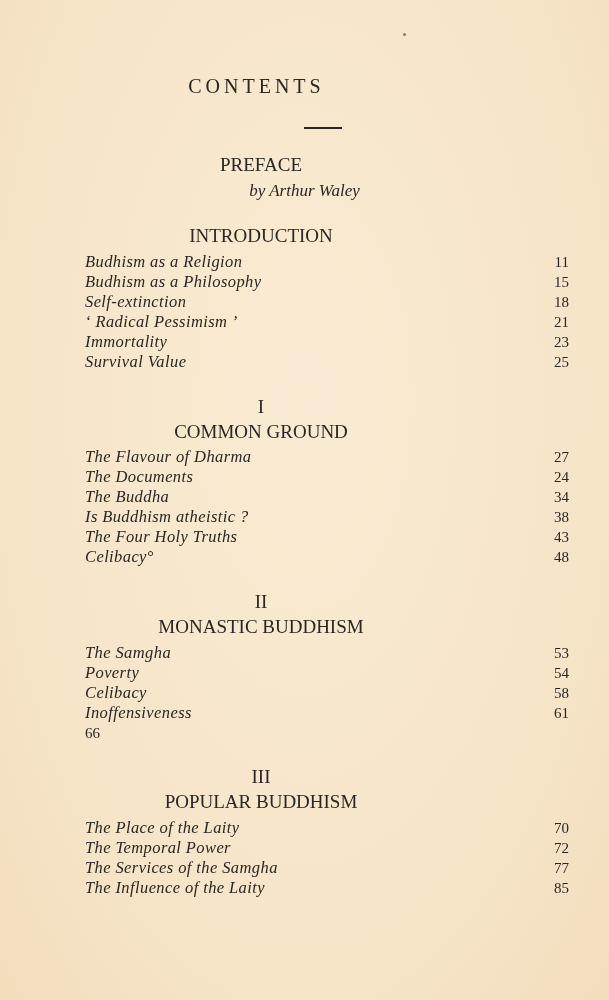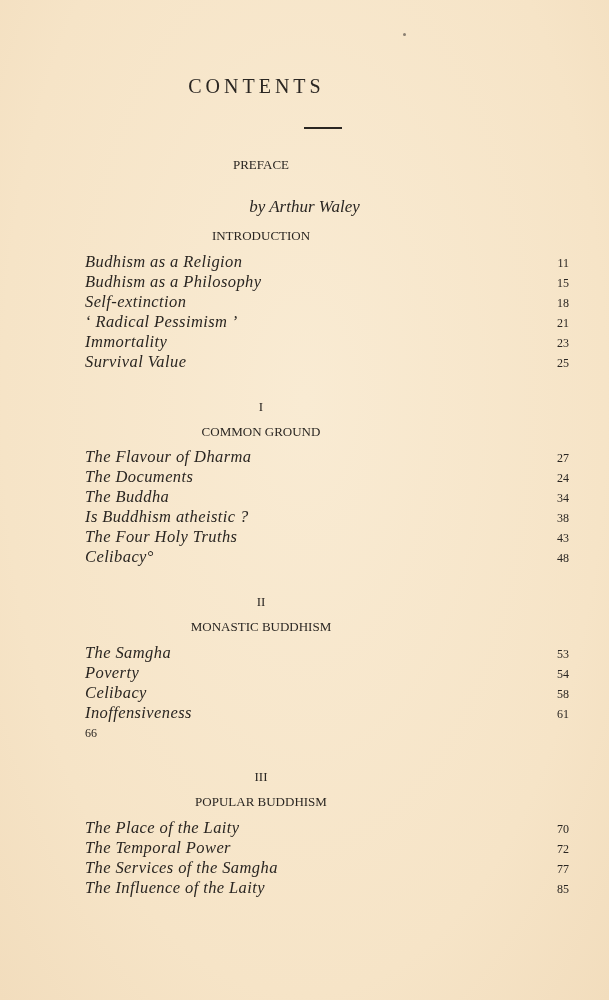--- a/index.html
+++ b/index.html
@@ -41,51 +41,50 @@
     .rule {
       position: absolute;
       left: 304px; top: 127px;
       width: 38px; height: 2px;
       background: #2a2622;
     }
     .center-head {
       position: absolute;
       left: 0; width: 522px;
       text-align: center;
-      font-size: 13px;
+      font-size: 19px;
       line-height: 22px;
     }
     .byline {
       position: absolute;
       left: 0; width: 609px;
       text-align: center;
       font-style: italic;
       font-size: 17px;
       line-height: 20px;
-      margin-top: 16px;
     }
     .entries {
       position: absolute;
       left: 85px;
       width: 484px;
     }
     .entry {
       display: flex;
       justify-content: space-between;
       align-items: baseline;
       height: 20px;
       line-height: 20px;
     }
     .entry .label {
       font-style: italic;
       font-size: 16.5px;
       letter-spacing: 0.4px;
     }
     .entry .pg {
-      font-size: 12px;
+      font-size: 15px;
       text-align: right;
     }
   </style>
 </head>
 <body>
 
 <div class="page">
   <div class="speck"></div>
 
   <div class="title">CONTENTS</div>

